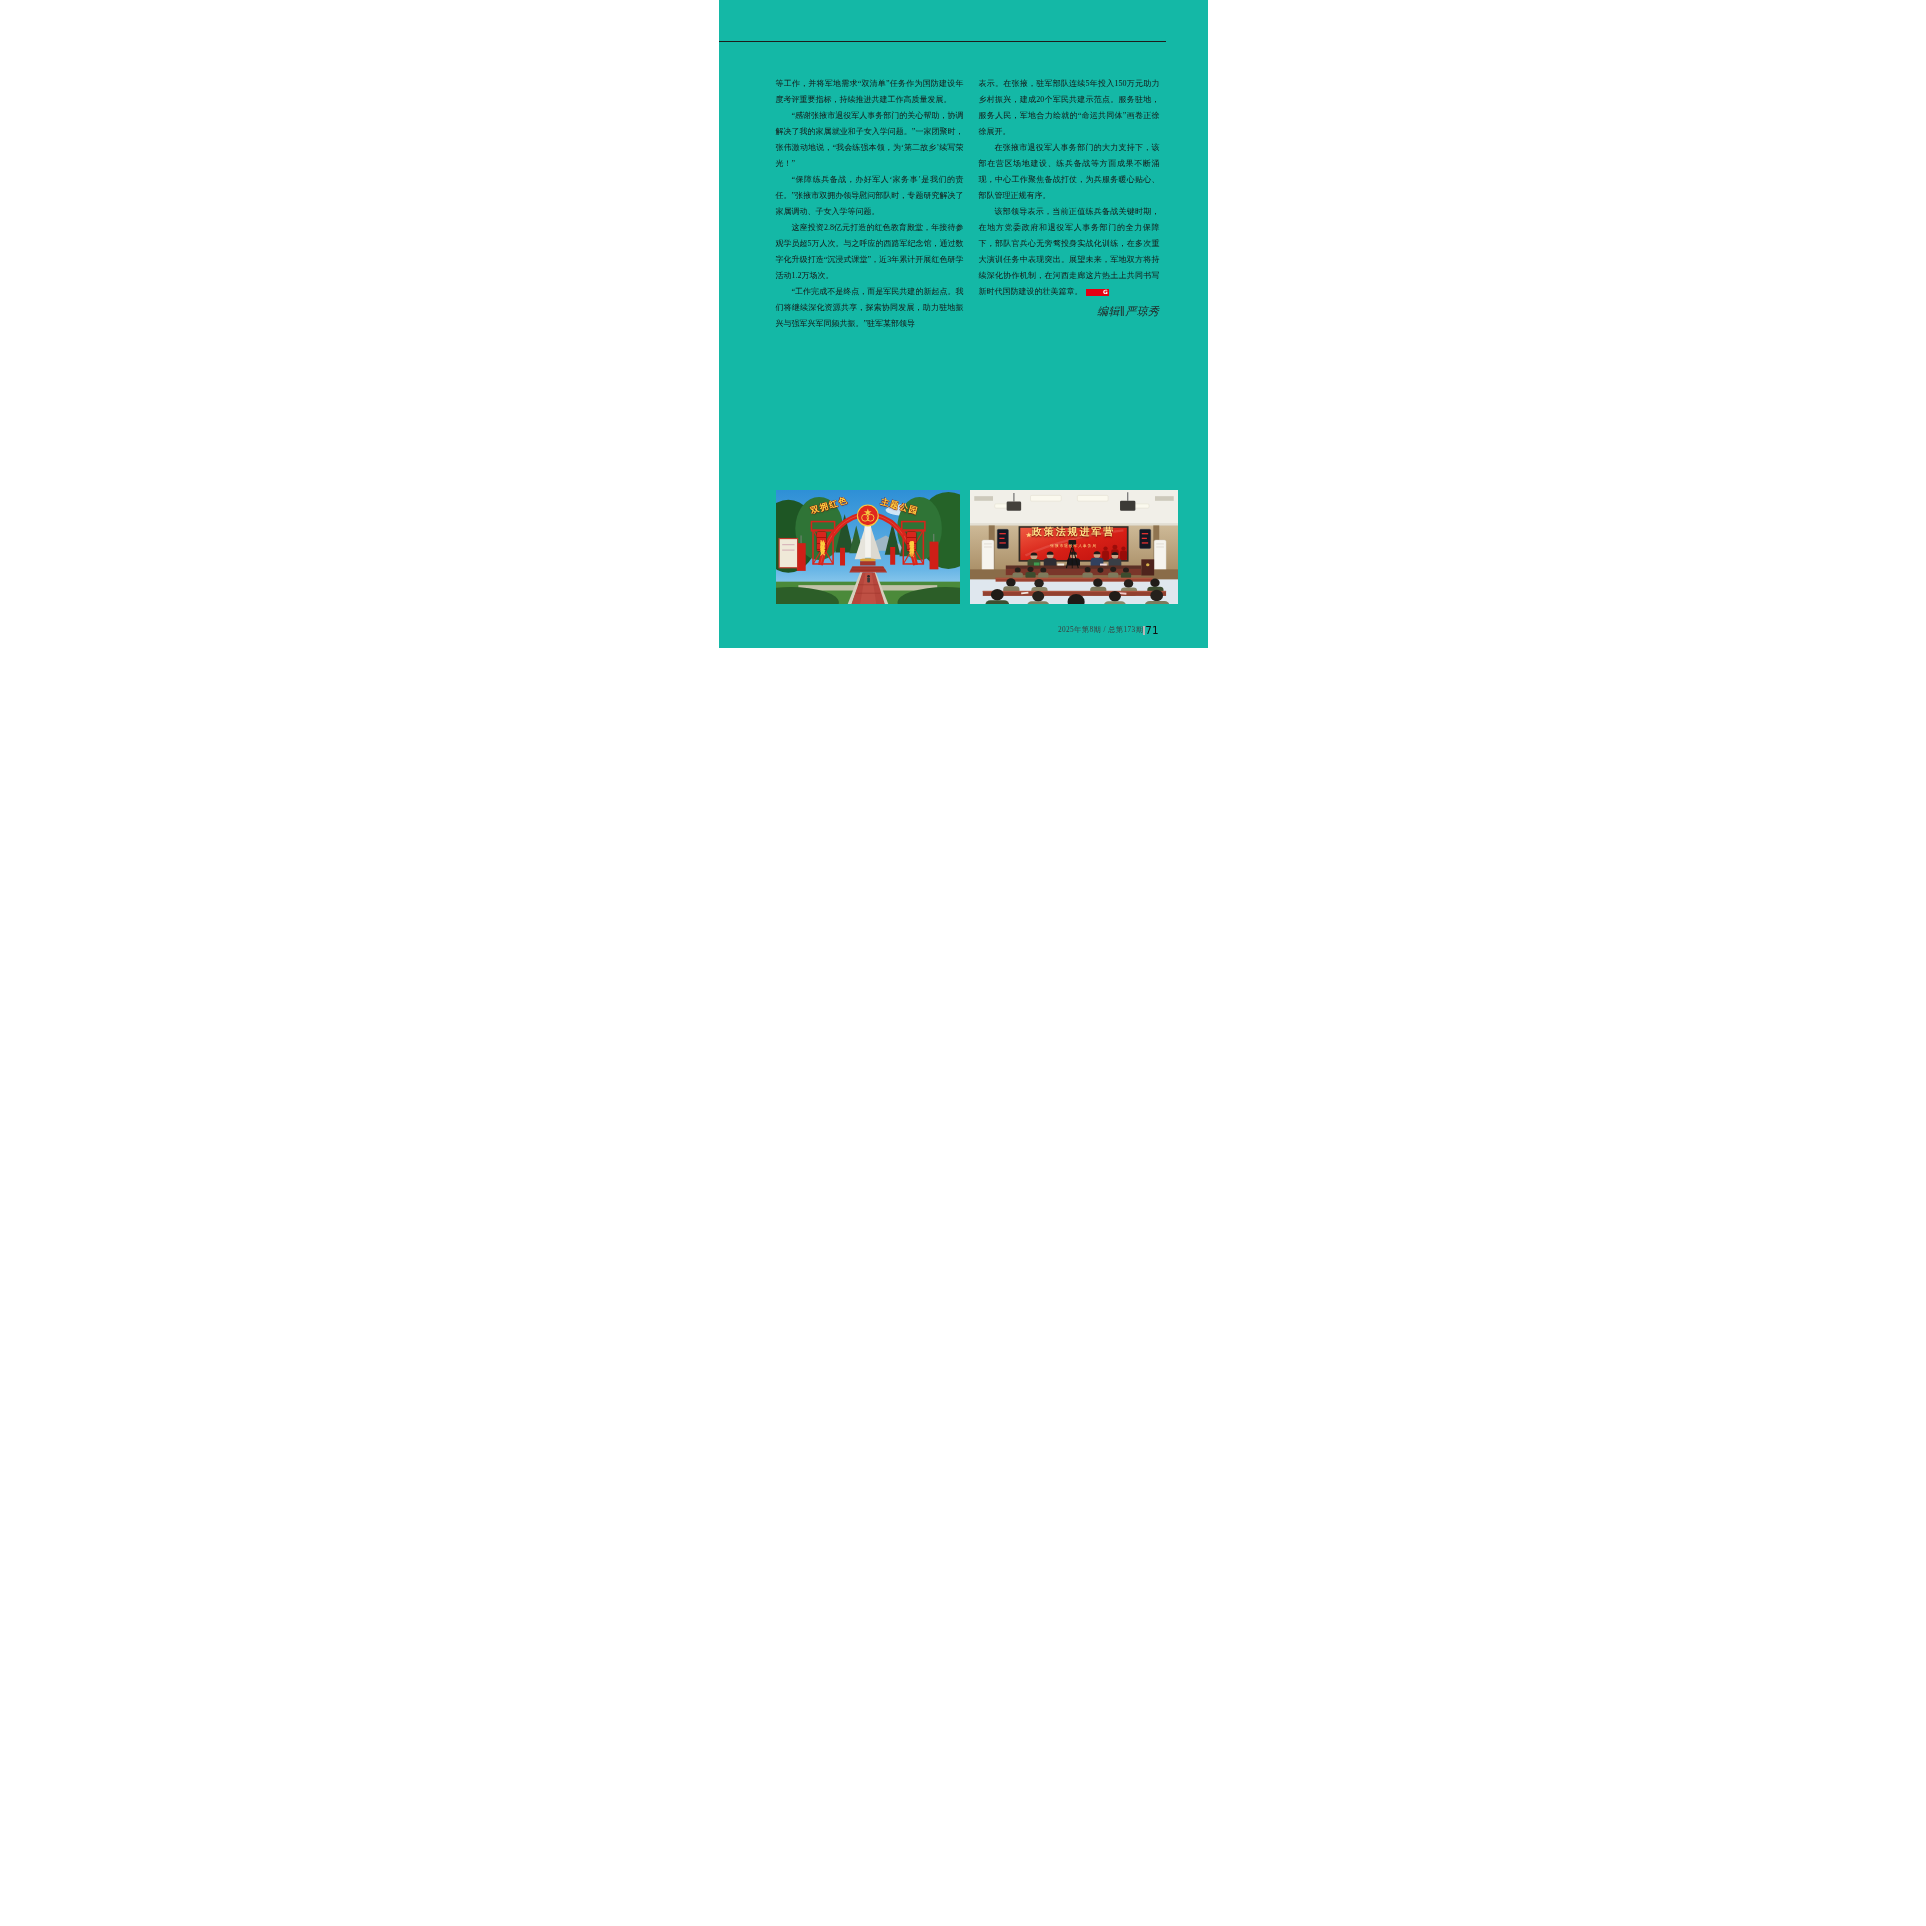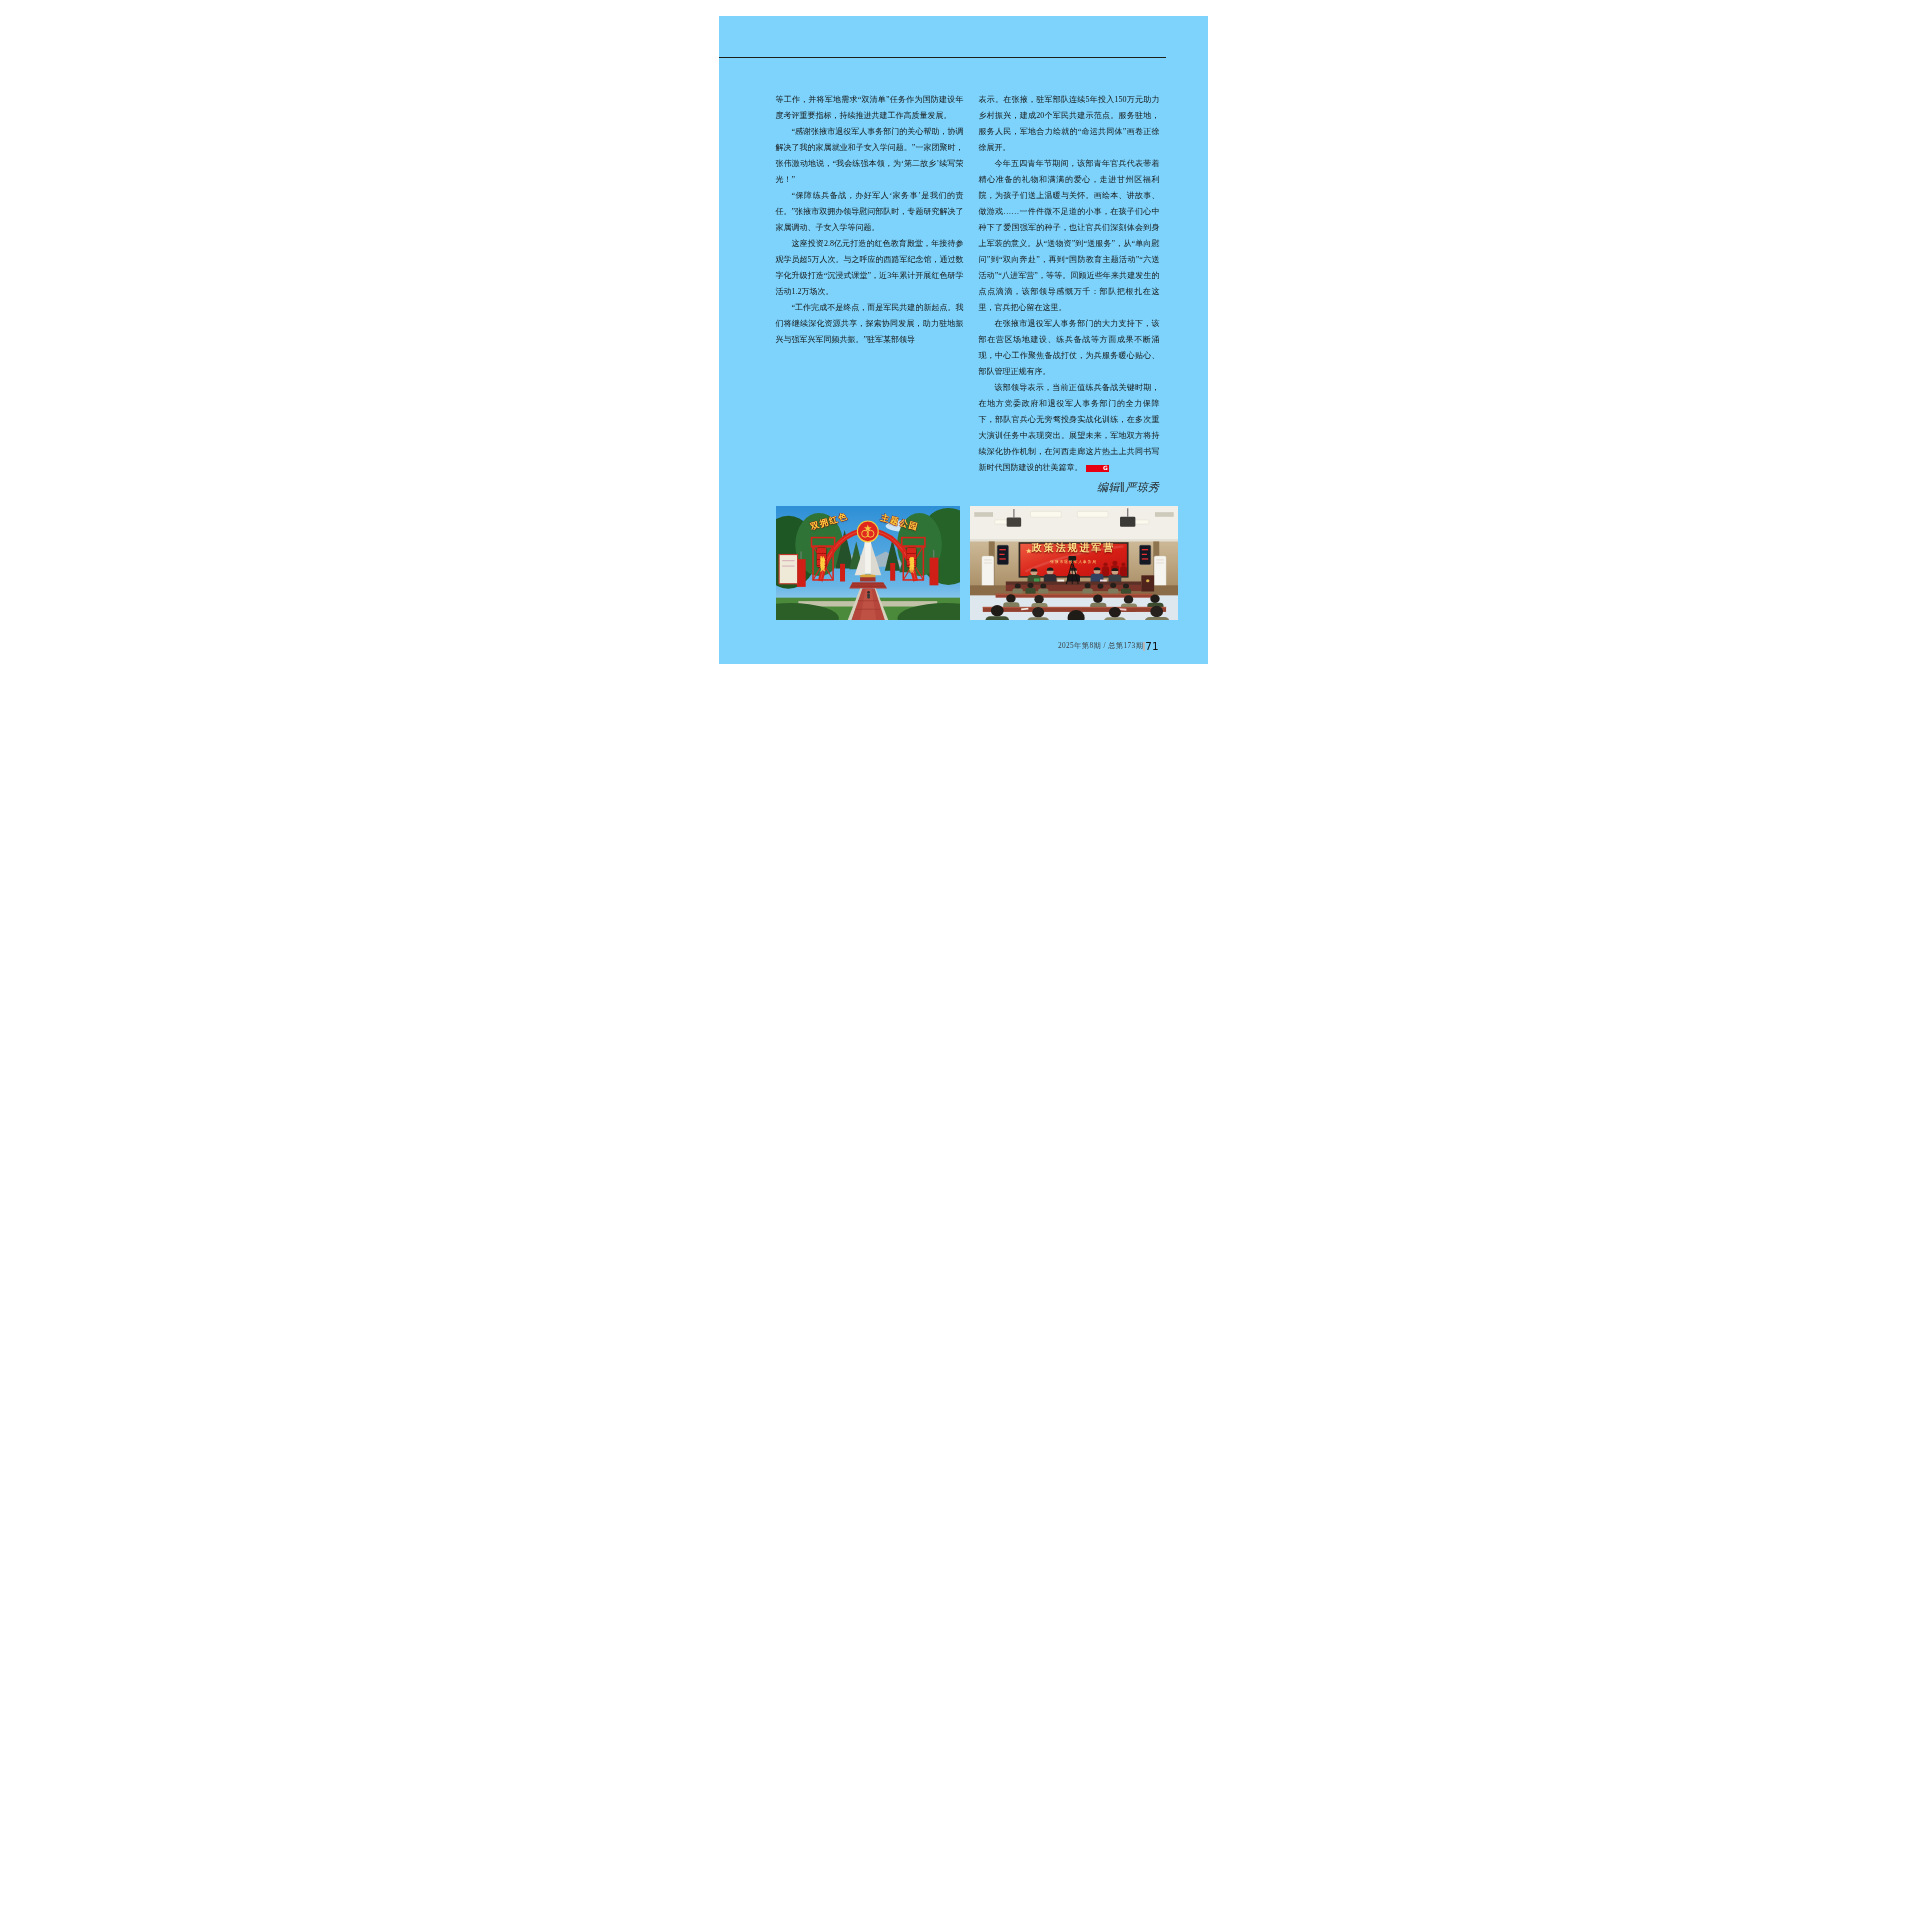--- a/index.html
+++ b/index.html
@@ -1,16 +1,16 @@
 <!DOCTYPE html>
 <html style="font-size:6.2px"><head>
 <meta charset="utf-8">
 <style>
   html,body{margin:0;padding:0;background:#ffffff;}
-  .page{position:relative;width:489px;height:648px;margin:16px auto;background:#7dd3fc;overflow:hidden;
+  .page{position:relative;width:489px;height:648px;margin:0 auto;background:#14b8a6;overflow:hidden;
         font-family:"Liberation Serif","DejaVu Serif",serif;color:#151515;}
   .top-rule{position:absolute;left:0;top:41px;width:447px;height:1.2px;background:#1d1d1b;}
 
   .col{position:absolute;top:76px;}
   .col-left{left:57px;width:188px;}
   .col-right{left:260px;width:181px;}
   .col p{margin:0;font-size:8px;line-height:16px;text-align:justify;text-indent:2em;}
   .col p.cont{text-indent:0;}
   .endmark{display:inline-block;background:#e60012;color:#ffffff;font-family:"DejaVu Sans",sans-serif;
            font-weight:bold;font-size:5.8px;line-height:7.7px;padding:0 1.5px;margin-left:3.1px;vertical-align:0.4px;}
@@ -52,21 +52,20 @@
   <div class="col col-left">
     <p class="cont">等工作，并将军地需求“双清单”任务作为国防建设年度考评重要指标，持续推进共建工作高质量发展。</p>
     <p>“感谢张掖市退役军人事务部门的关心帮助，协调解决了我的家属就业和子女入学问题。”一家团聚时，张伟激动地说，“我会练强本领，为‘第二故乡’续写荣光！”</p>
     <p>“保障练兵备战，办好军人‘家务事’是我们的责任。”张掖市双拥办领导慰问部队时，专题研究解决了家属调动、子女入学等问题。</p>
     <p>这座投资2.8亿元打造的红色教育殿堂，年接待参观学员超5万人次。与之呼应的西路军纪念馆，通过数字化升级打造“沉浸式课堂”，近3年累计开展红色研学活动1.2万场次。</p>
     <p>“工作完成不是终点，而是军民共建的新起点。我们将继续深化资源共享，探索协同发展，助力驻地振兴与强军兴军同频共振。”驻军某部领导</p>
   </div>
 
   <div class="col col-right">
     <p class="cont">表示。在张掖，驻军部队连续5年投入150万元助力乡村振兴，建成20个军民共建示范点。服务驻地，服务人民，军地合力绘就的“命运共同体”画卷正徐徐展开。</p>
-    <p>今年五四青年节期间，该部青年官兵代表带着精心准备的礼物和满满的爱心，走进甘州区福利院，为孩子们送上温暖与关怀。画绘本、讲故事、做游戏……一件件微不足道的小事，在孩子们心中种下了爱国强军的种子，也让官兵们深刻体会到身上军装的意义。从“送物资”到“送服务”，从“单向慰问”到“双向奔赴”，再到“国防教育主题活动”“六送活动”“八进军营”，等等。回顾近些年来共建发生的点点滴滴，该部领导感慨万千：部队把根扎在这里，官兵把心留在这里。</p>
     <p>在张掖市退役军人事务部门的大力支持下，该部在营区场地建设、练兵备战等方面成果不断涌现，中心工作聚焦备战打仗，为兵服务暖心贴心、部队管理正规有序。</p>
     <p><span>该部领导表示，当前正值练兵备战关键时期，在地方党委政府和退役军人事务部门的全力保障下，部队官兵心无旁骛投身实战化训练，在多次重大演训任务中表现突出。展望未来，军地双方将持续深化协作机制，在河西走廊这片热土上共同书写新时代国防建设的壮美篇章。</span><span class="endmark">G</span></p>
     <div class="editor">编辑∥严琼秀</div>
   </div>
 
   <figure class="photo photo-park">
     <svg viewBox="0 0 477 296" preserveAspectRatio="none">
       <defs>
         <linearGradient id="skyG" x1="0" y1="0" x2="0" y2="1">
           <stop offset="0" stop-color="#2e8fd6"></stop>

